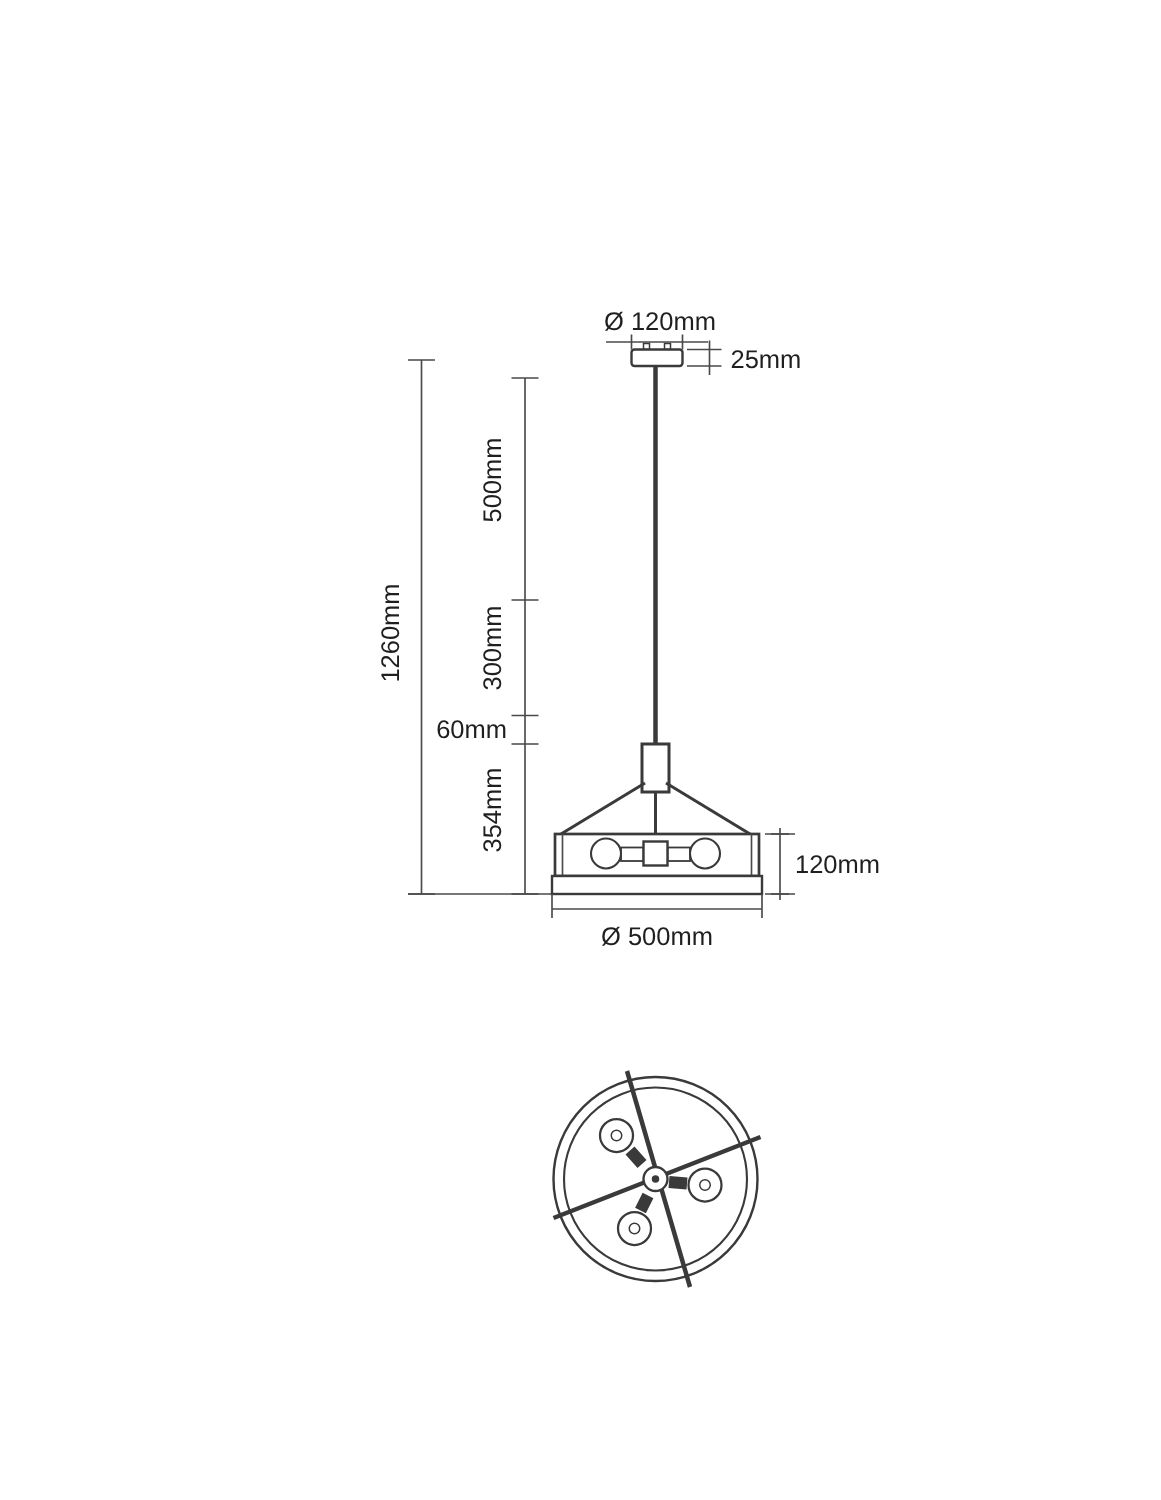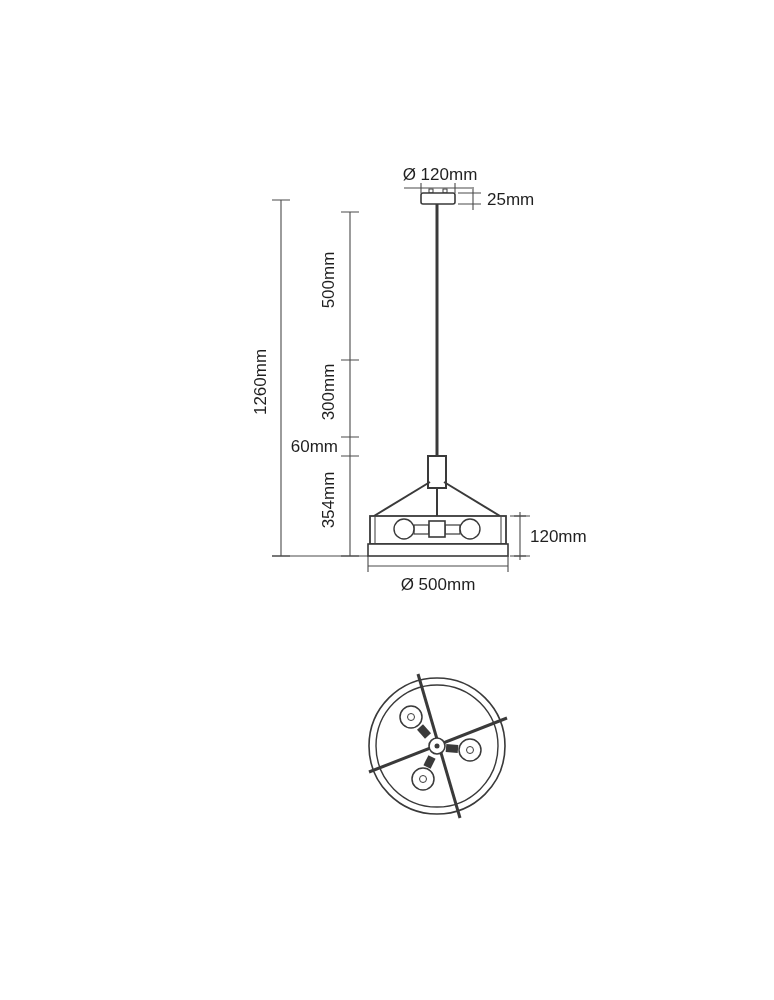--- a/index.html
+++ b/index.html
@@ -2,20 +2,21 @@
 <html><head>
 <meta charset="utf-8">
 <style>
   html,body{margin:0;padding:0;background:#ffffff;}
   .canvas{
     position:relative;
     width:774px;height:932px;
     background:#ffffff;
     font-family:"Liberation Sans", sans-serif;
     overflow:hidden;
+    margin-top:40px;
   }
   svg{display:block;}
   svg text{
     fill:#1f1f1f;
     font-family:"Liberation Sans", sans-serif;
     font-size:17px;
   }
   .fixline{stroke:#3a3a3a;fill:none;}
   .dimline{stroke:#4a4a4a;stroke-width:1.1;fill:none;}
   .shape{stroke:#3a3a3a;fill:#ffffff;}

